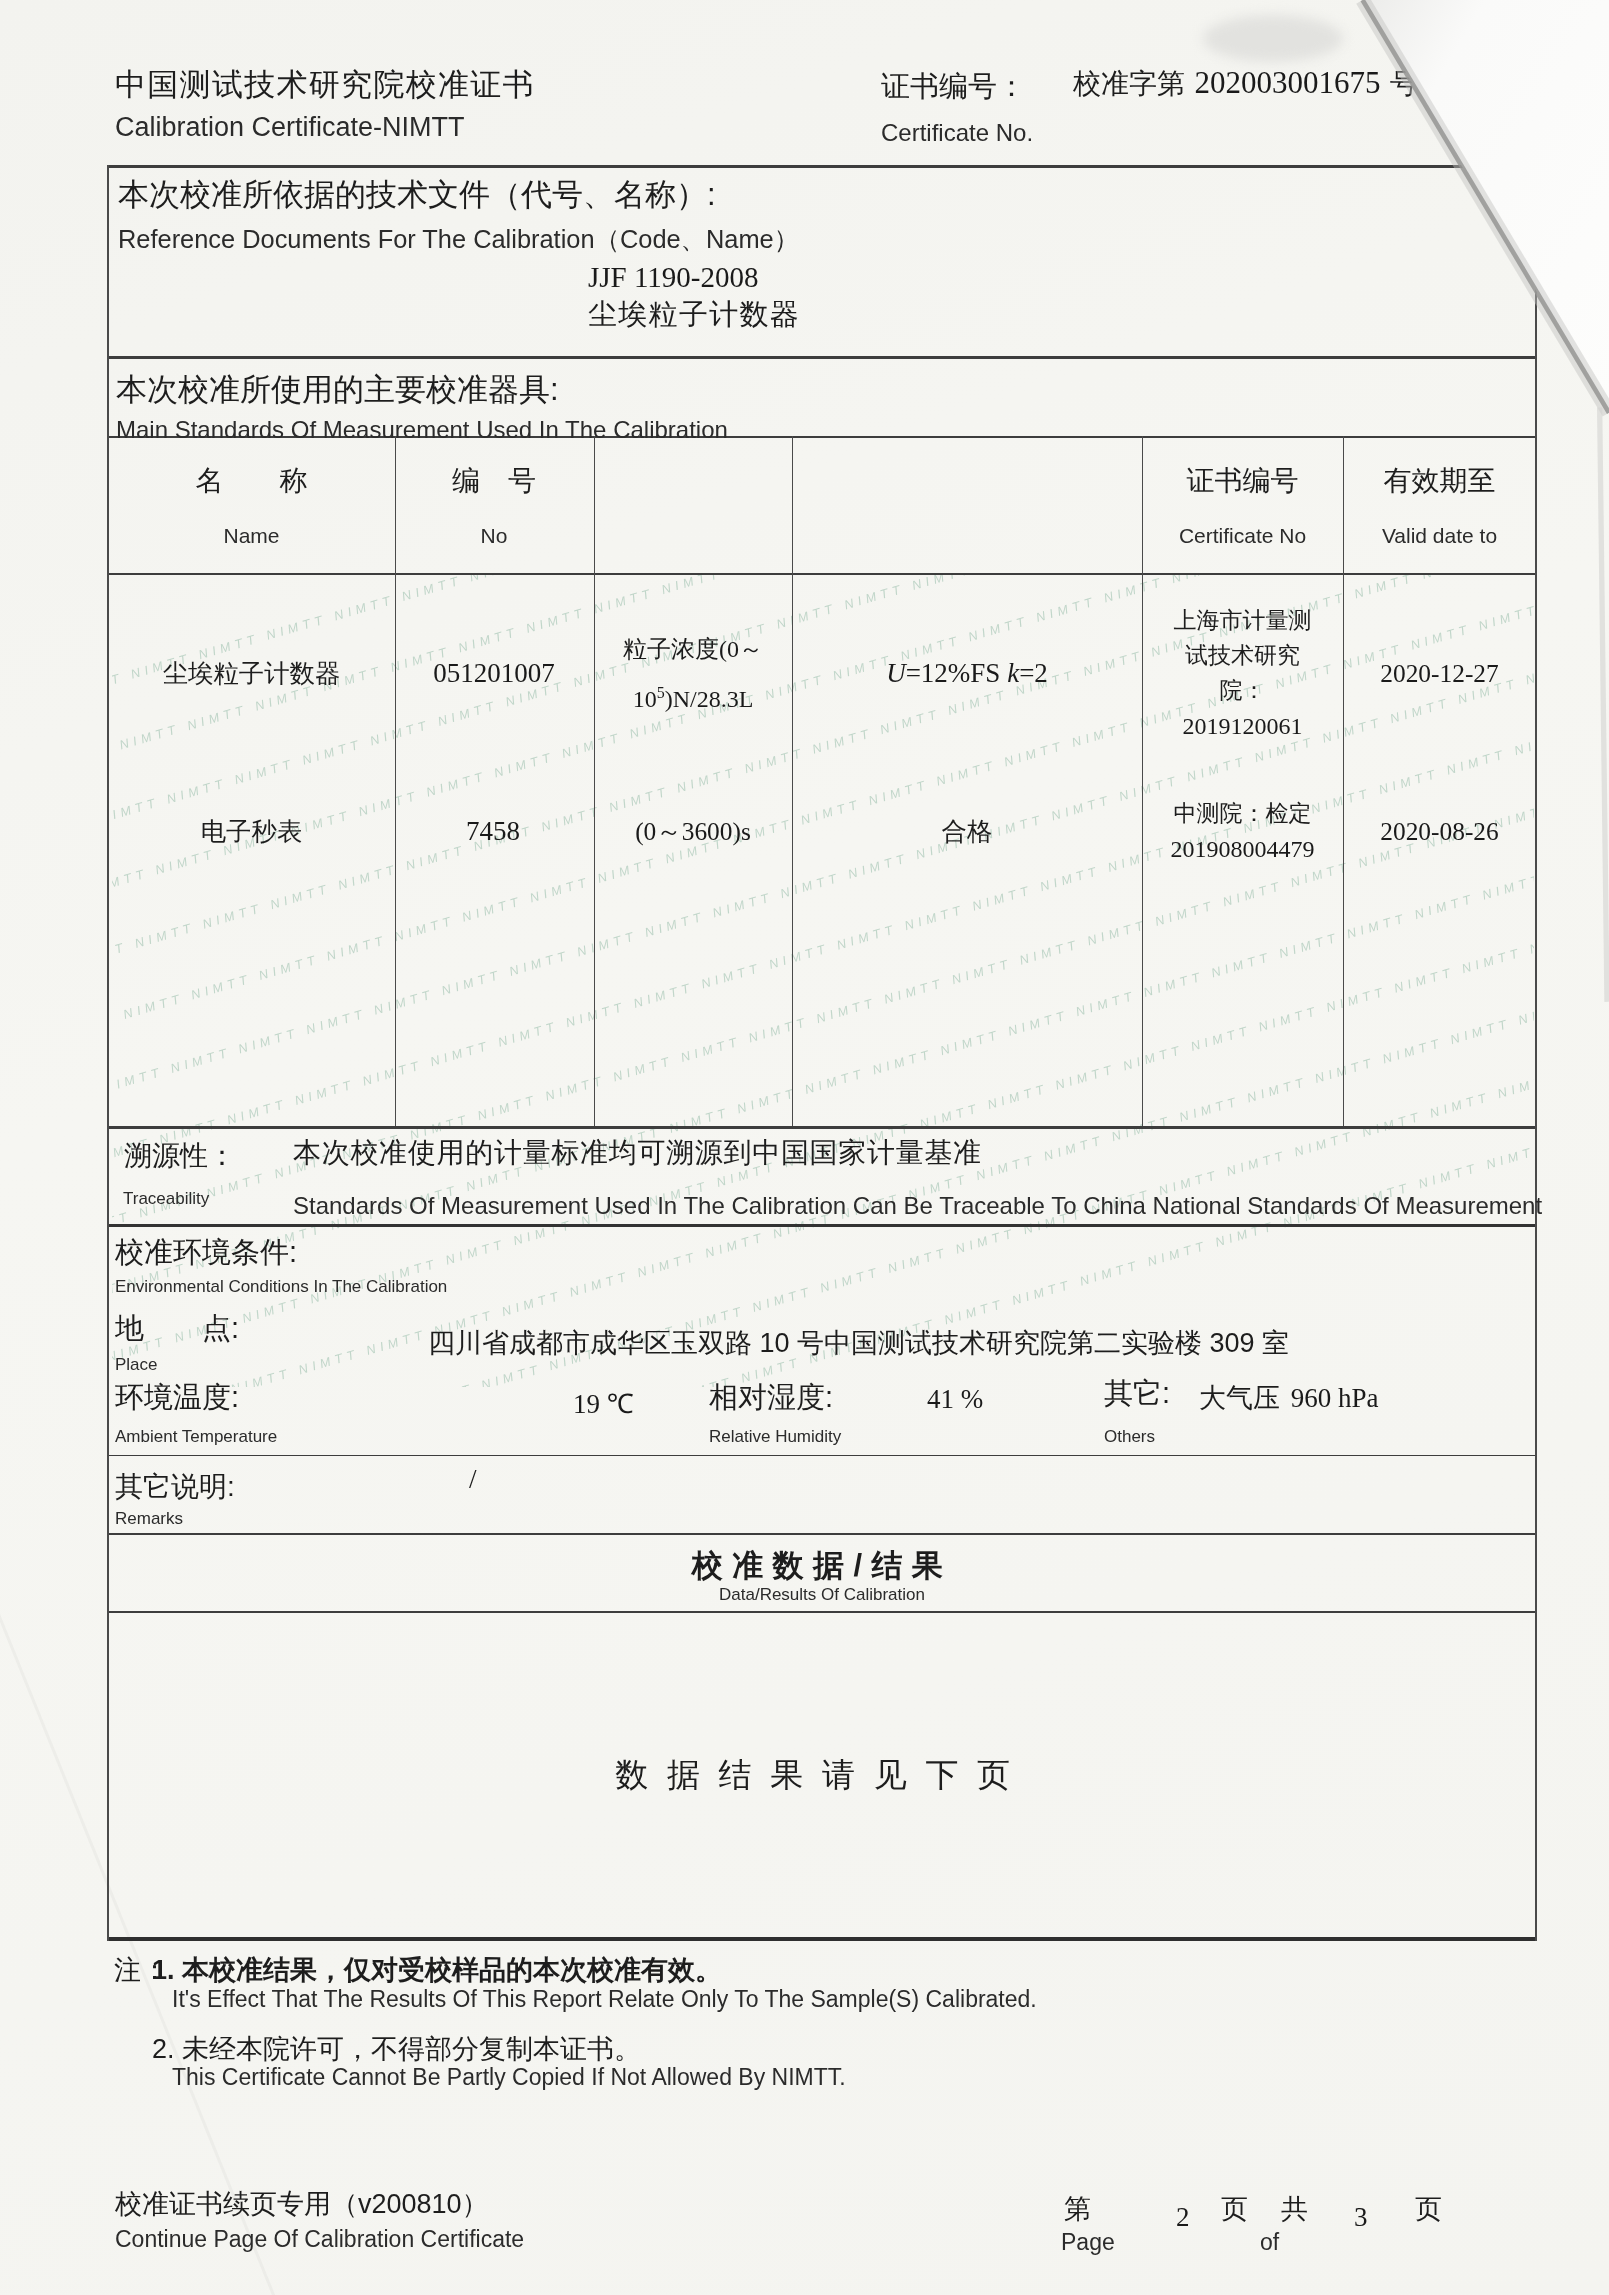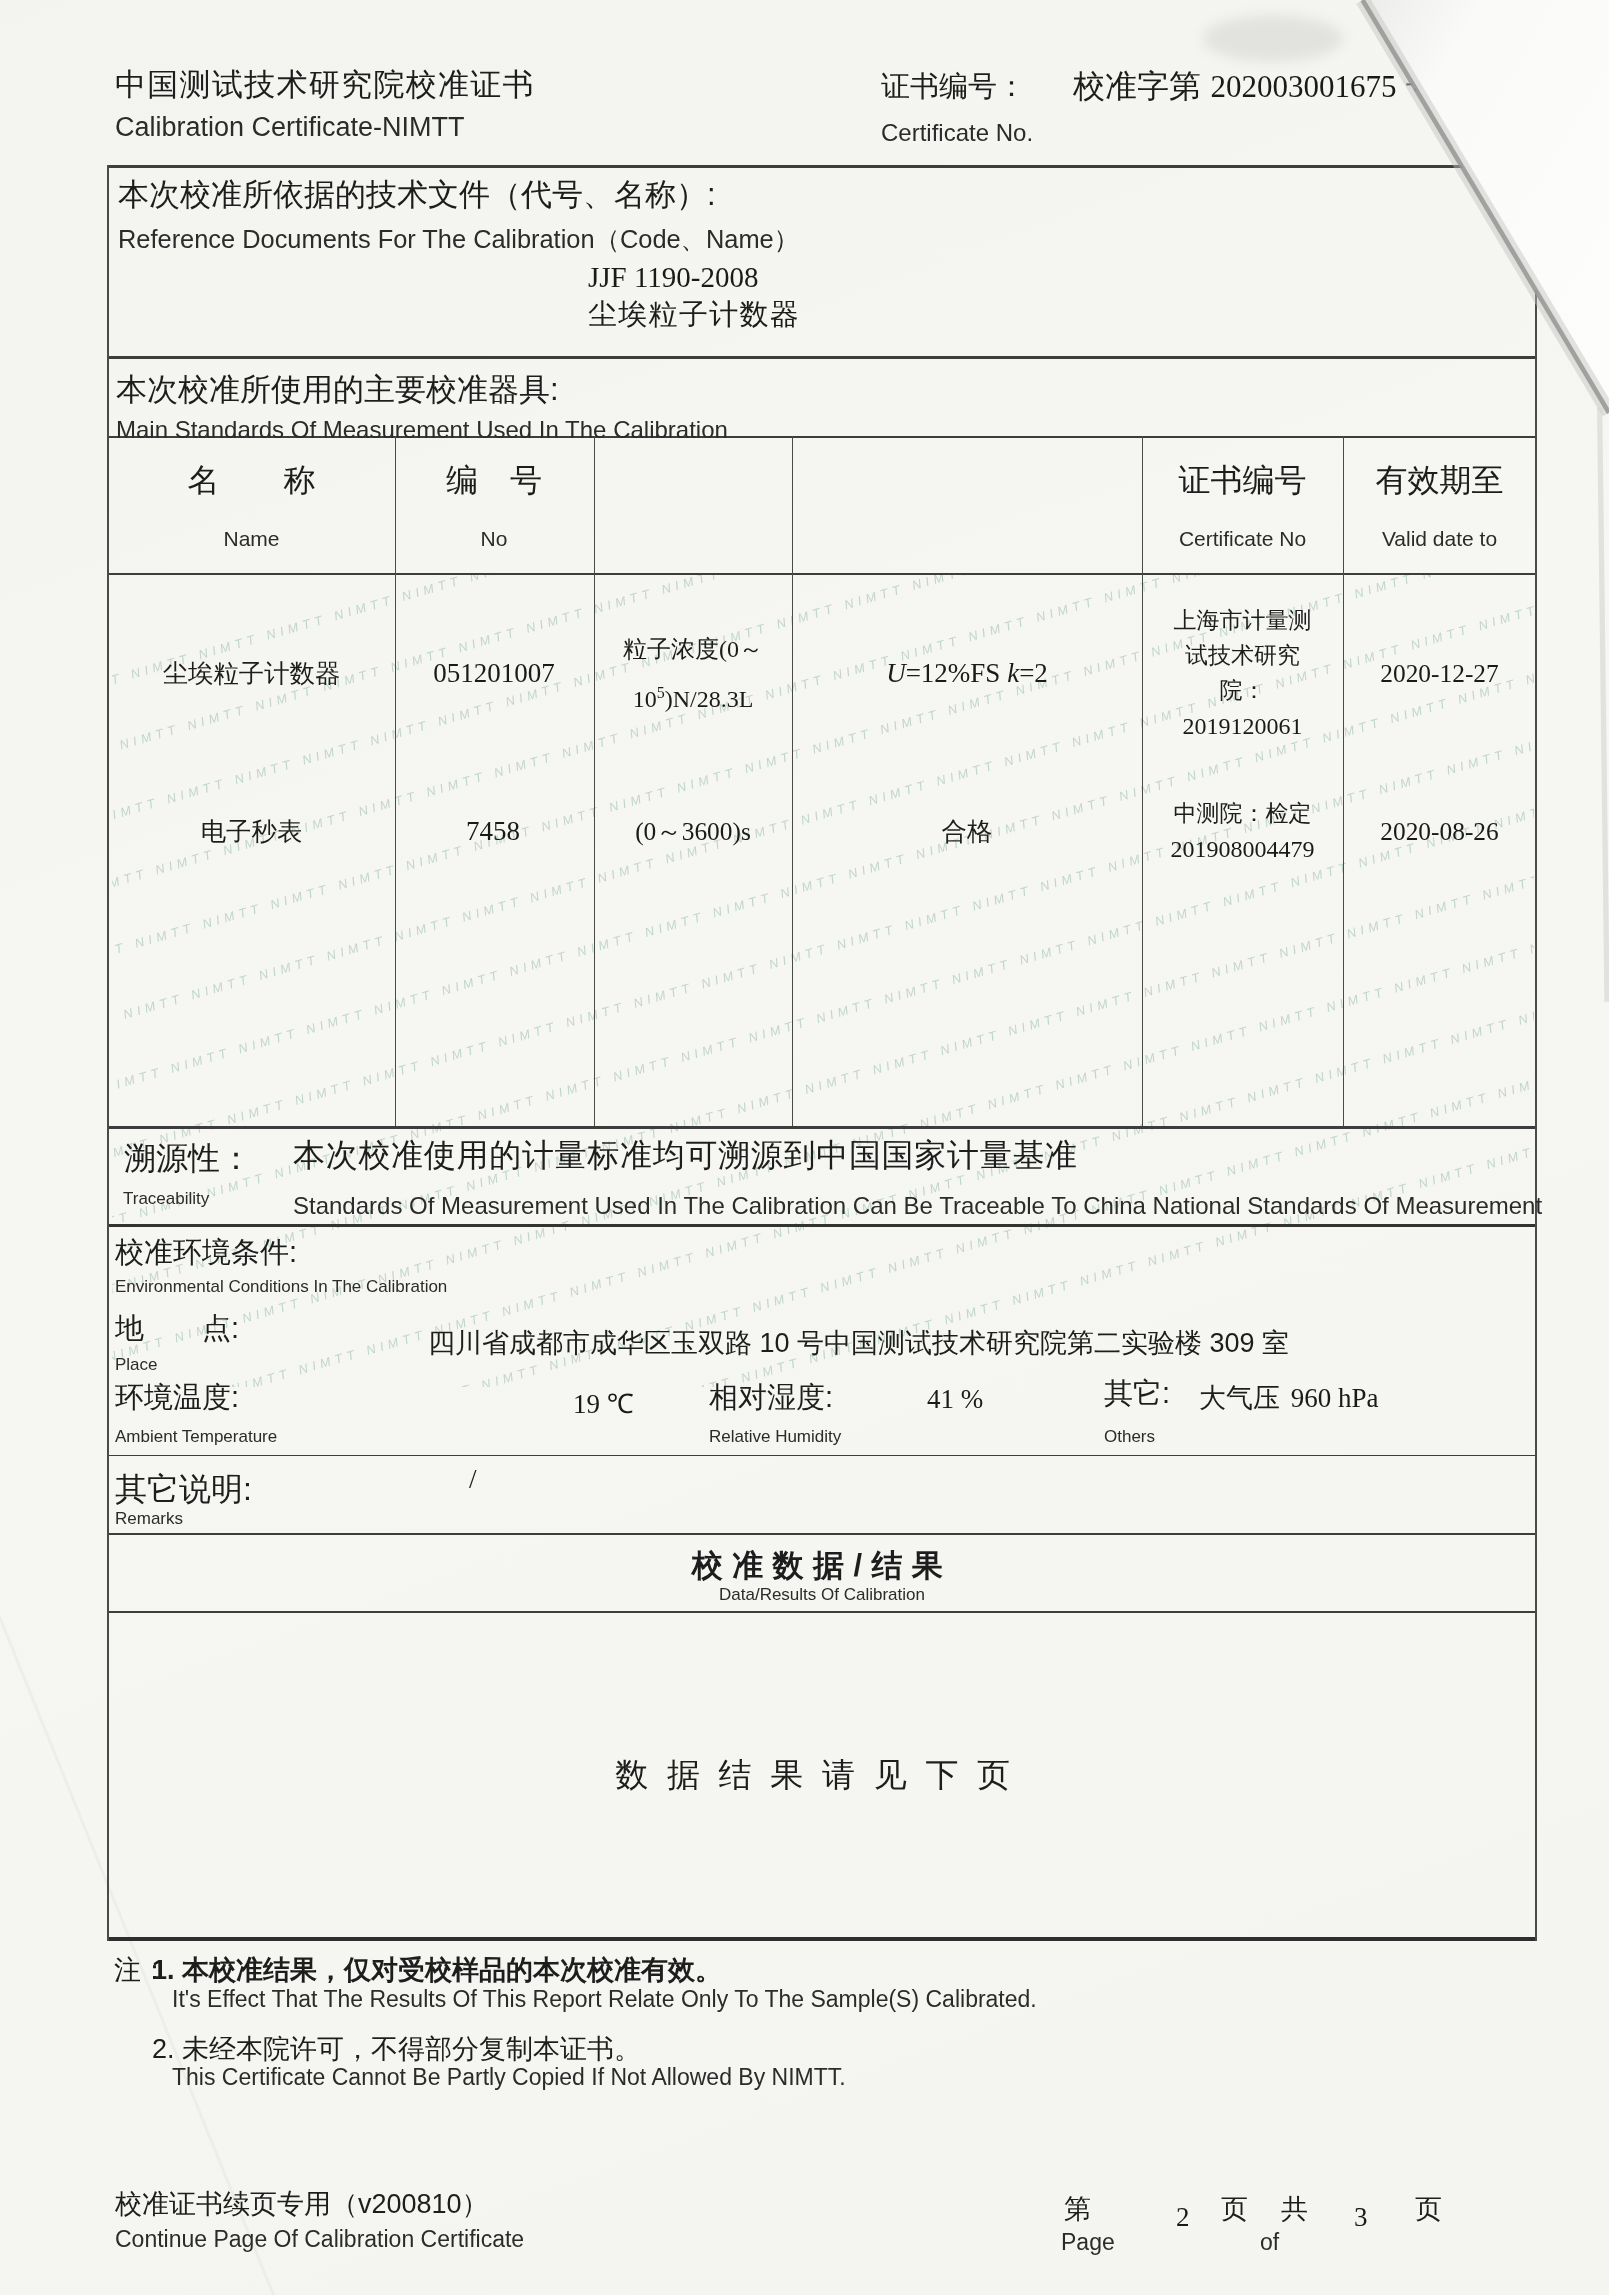--- a/index.html
+++ b/index.html
@@ -6,21 +6,21 @@
   #page{position:relative;width:1609px;height:2295px;overflow:hidden;
         background:linear-gradient(160deg,#f3f3ef 0%,#f6f6f2 40%,#f4f4f0 100%);
         font-family:"Liberation Sans",sans-serif;color:#1f1f1f;}
   .abs{position:absolute;white-space:nowrap;}
   .zh{font-family:"Liberation Sans",sans-serif;color:#1d1d1d;}
   .en{font-family:"Liberation Sans",sans-serif;color:#2b2b2b;}
   .sf{font-family:"Liberation Serif",serif;color:#1a1a1a;}
   .it{font-style:italic;}
   .w5{font-weight:500;}
   .w6{font-weight:600;}
-  .f50{font-size:33px;} .f46{font-size:31px;} .f44{font-size:29px;} .f42{font-size:32px;}
+  .f50{font-size:33px;} .f46{font-size:31px;} .f44{font-size:29px;} .f42{font-size:28px;}
   .f40{font-size:27px;} .f38{font-size:25.4px;} .f36{font-size:24px;} .f34{font-size:23px;}
   .f32{font-size:17px;} .f31{font-size:21px;} .f30{font-size:24px;}
   .ls2{letter-spacing:1.3px;}
   .hl{position:absolute;background:#3d3d3d;left:107px;width:1430px;}
   .vl{position:absolute;background:#4a4a4a;width:1.3px;}
   .cell{position:absolute;display:flex;flex-direction:column;align-items:center;
         justify-content:center;text-align:center;}
   .row-inline{display:flex;align-items:baseline;}
   .center-band{position:absolute;left:107px;width:1430px;text-align:center;white-space:nowrap;}
   

